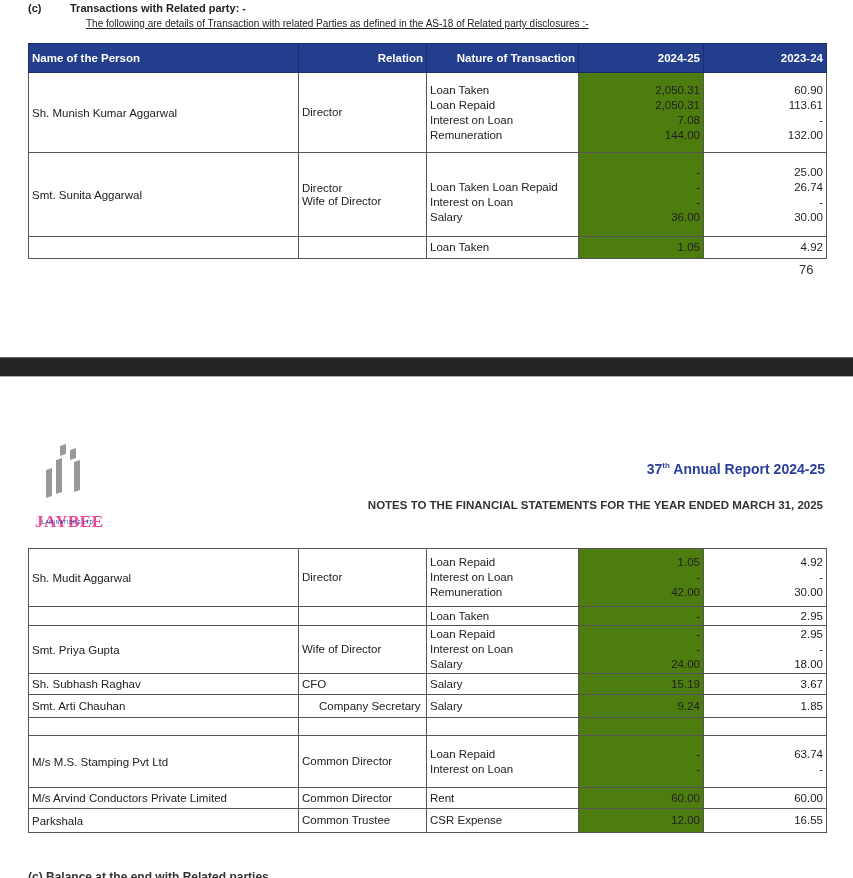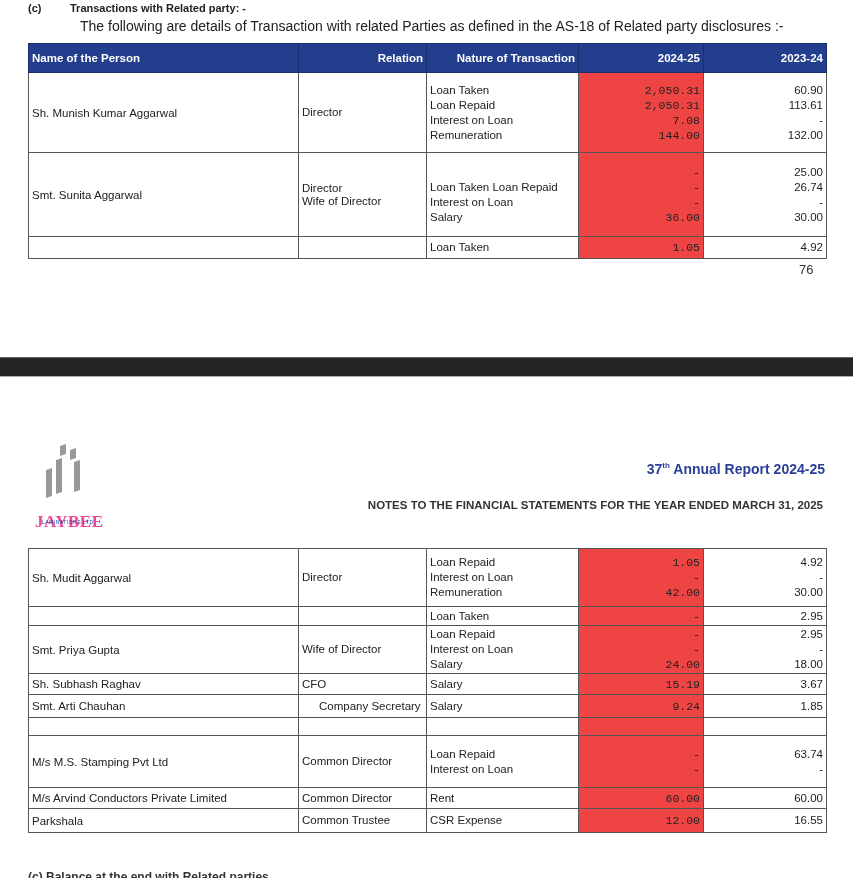--- a/index.html
+++ b/index.html
@@ -1,27 +1,27 @@
 <!DOCTYPE html>
 <html><head>
 <meta charset="utf-8">
 <style>
   html, body { margin:0; padding:0; background:#fff; }
   body { width:853px; height:878px; position:relative; overflow:hidden;
          font-family:"Liberation Sans", sans-serif; color:#222; }
   .abs { position:absolute; }
   .sec-label { left:28px; top:2px; font-size:11px; font-weight:bold; }
   .sec-title { left:70px; top:2px; font-size:11px; font-weight:bold; }
-  .sec-desc { left:80px; top:18px; font-size:14px; }
+  .sec-desc { left:86px; top:18px; font-size:10px;text-decoration:underline; }
   table { border-collapse:collapse; position:absolute; left:28px; table-layout:fixed; }
   td, th { border:1px solid #555; padding:0 3px; font-size:11.5px; vertical-align:middle; }
   th { background:#233e8c; color:#fff; font-weight:bold; height:28px; border:1px solid #1a2d66; }
   th.name { text-align:left;margin-top:28px; }
   th.c { text-align:right; line-height:10px; }
-  .cur { background:#ef4444;font-family:Liberation Mono, monospace; }
+  .cur { background:#4d7c0f; }
   .num { text-align:right; }
   .stack { line-height:15px; }
   .stack div { height:15px; }
   .page-num { left:799px; top:262px; font-size:13px; color:#333; }
   .divider { left:0; top:357px; width:853px; height:18px; background:#252525;
              border-top:1px solid #666; border-bottom:1px solid #aaa; }
   .logo { left:32px; top:440px; width:80px; height:90px; }
   .report { right:28px; top:461px; font-size:14px; font-weight:bold; color:#2a3f9a; }
   .report sup { font-size:8px; }
   .notes { right:30px; top:499px; font-size:11.5px; font-weight:bold; color:#333;margin-left:32px; }

